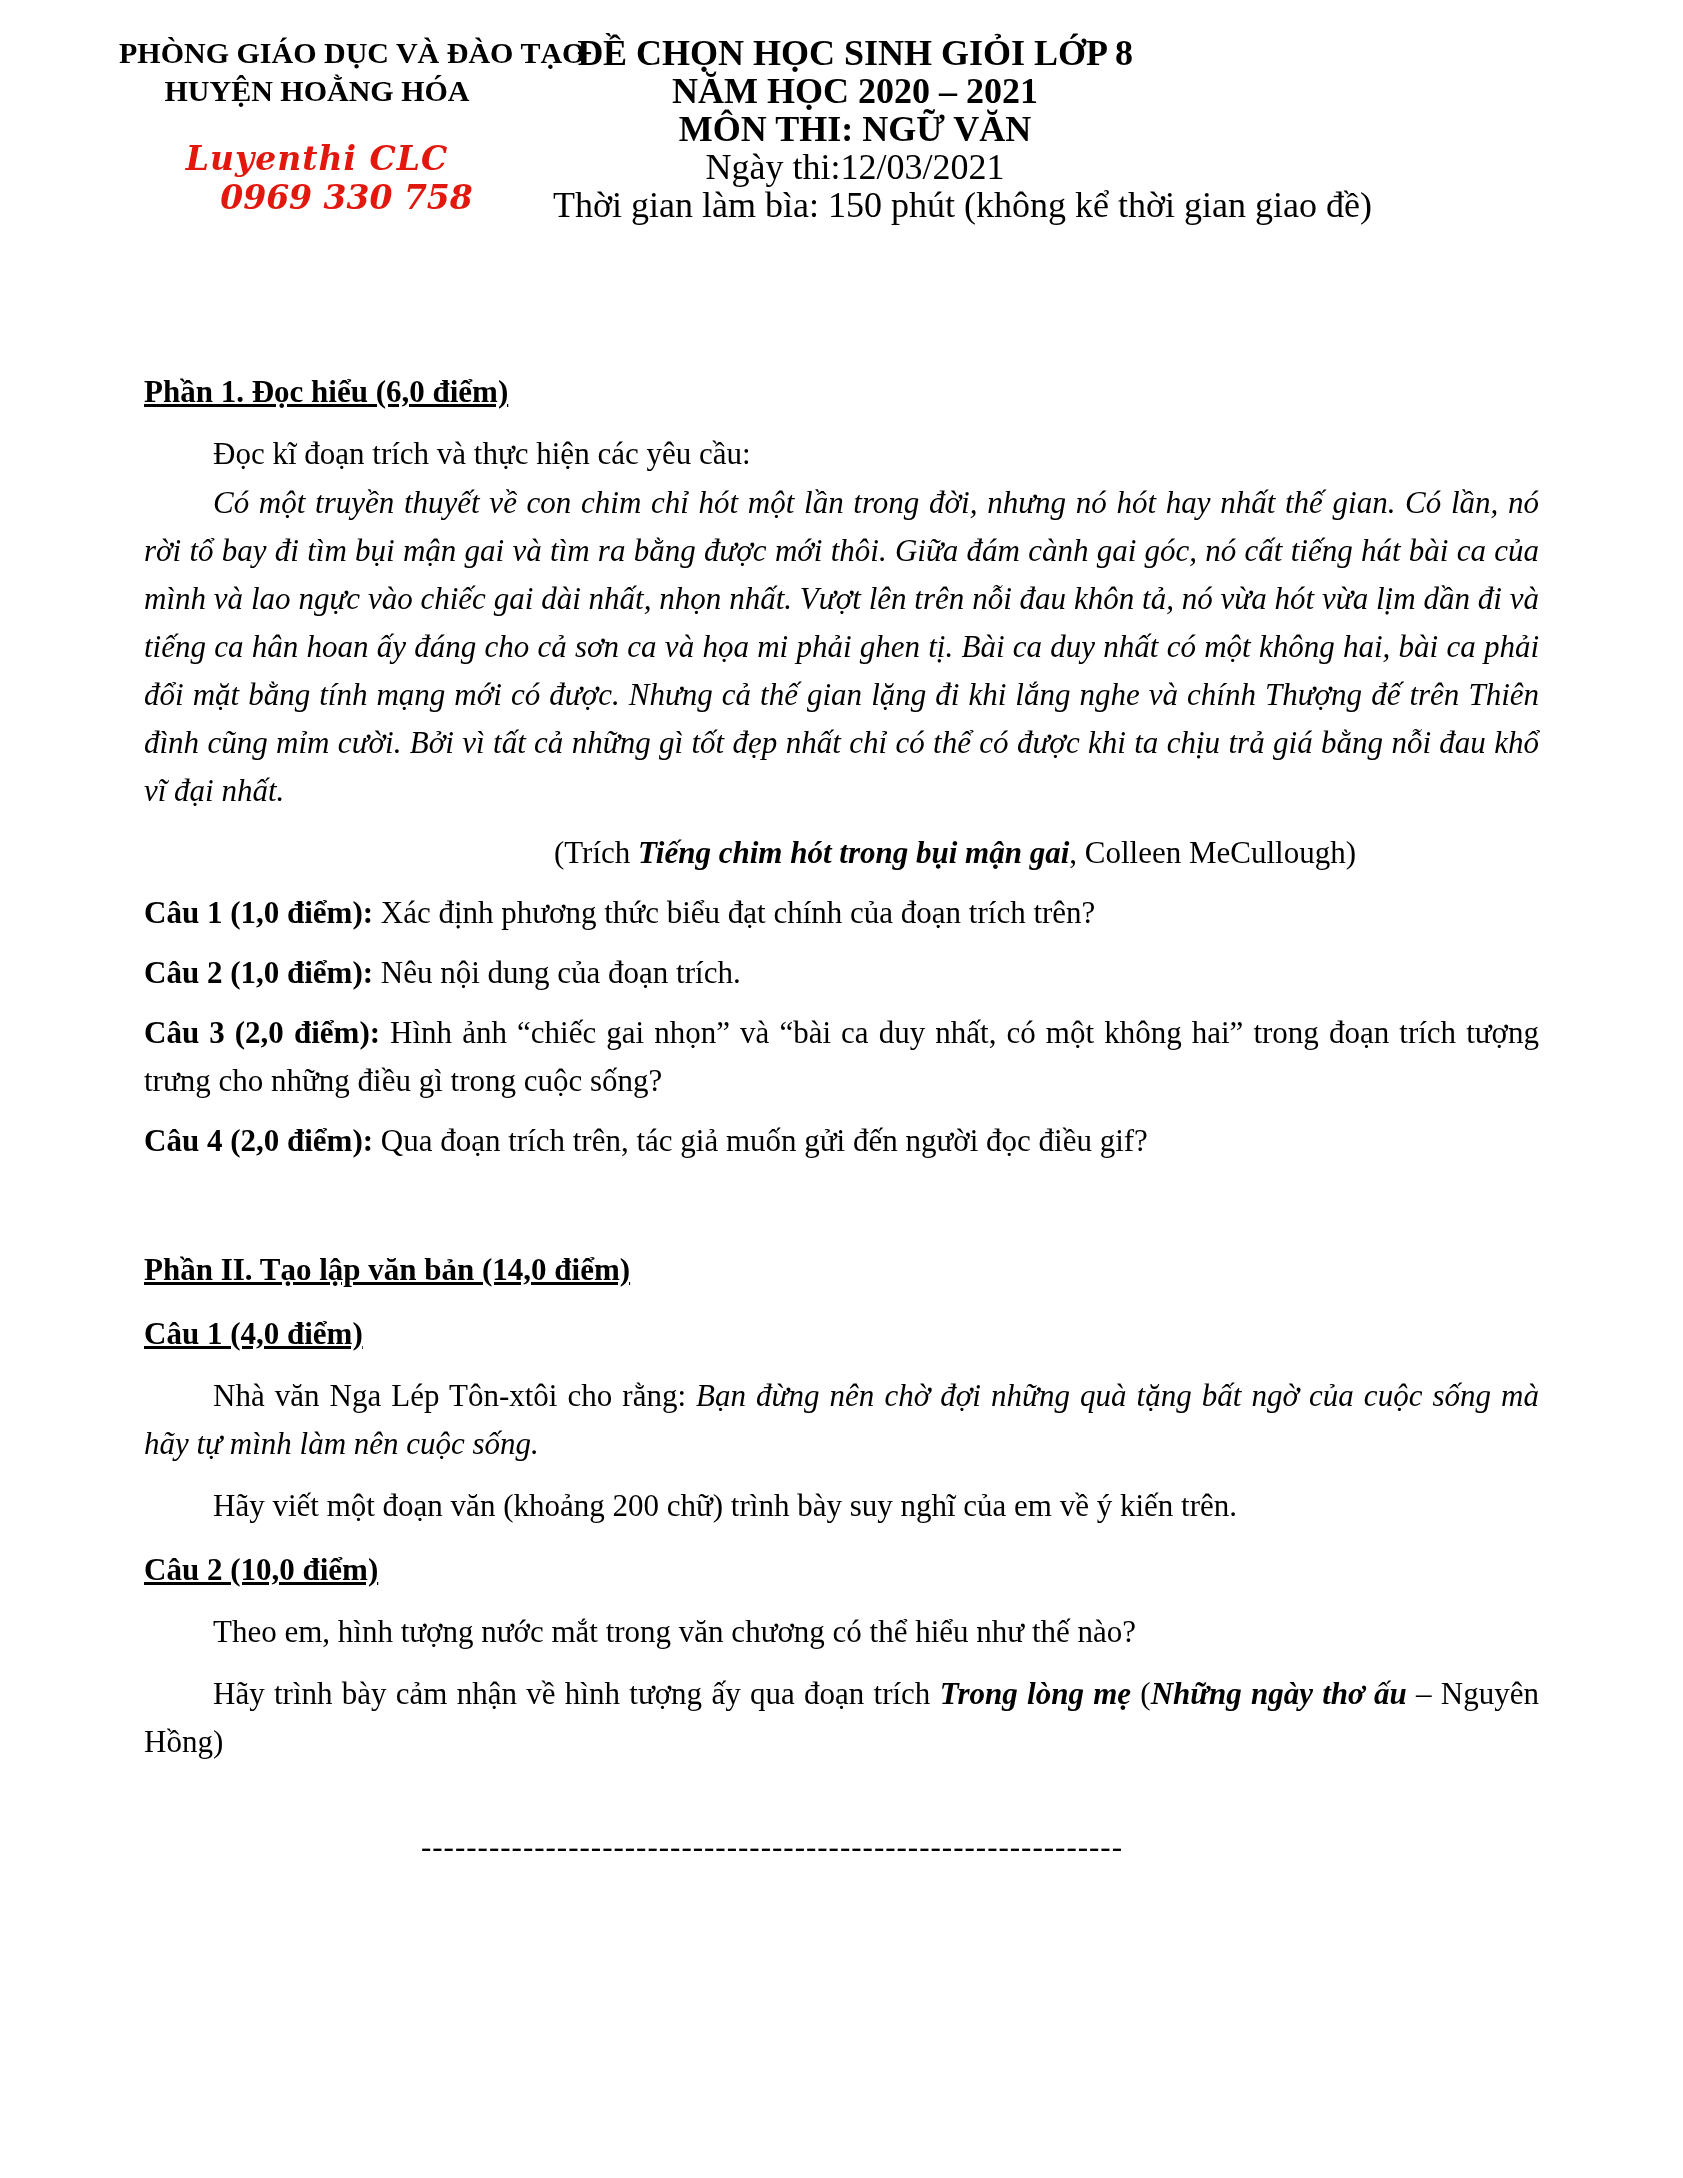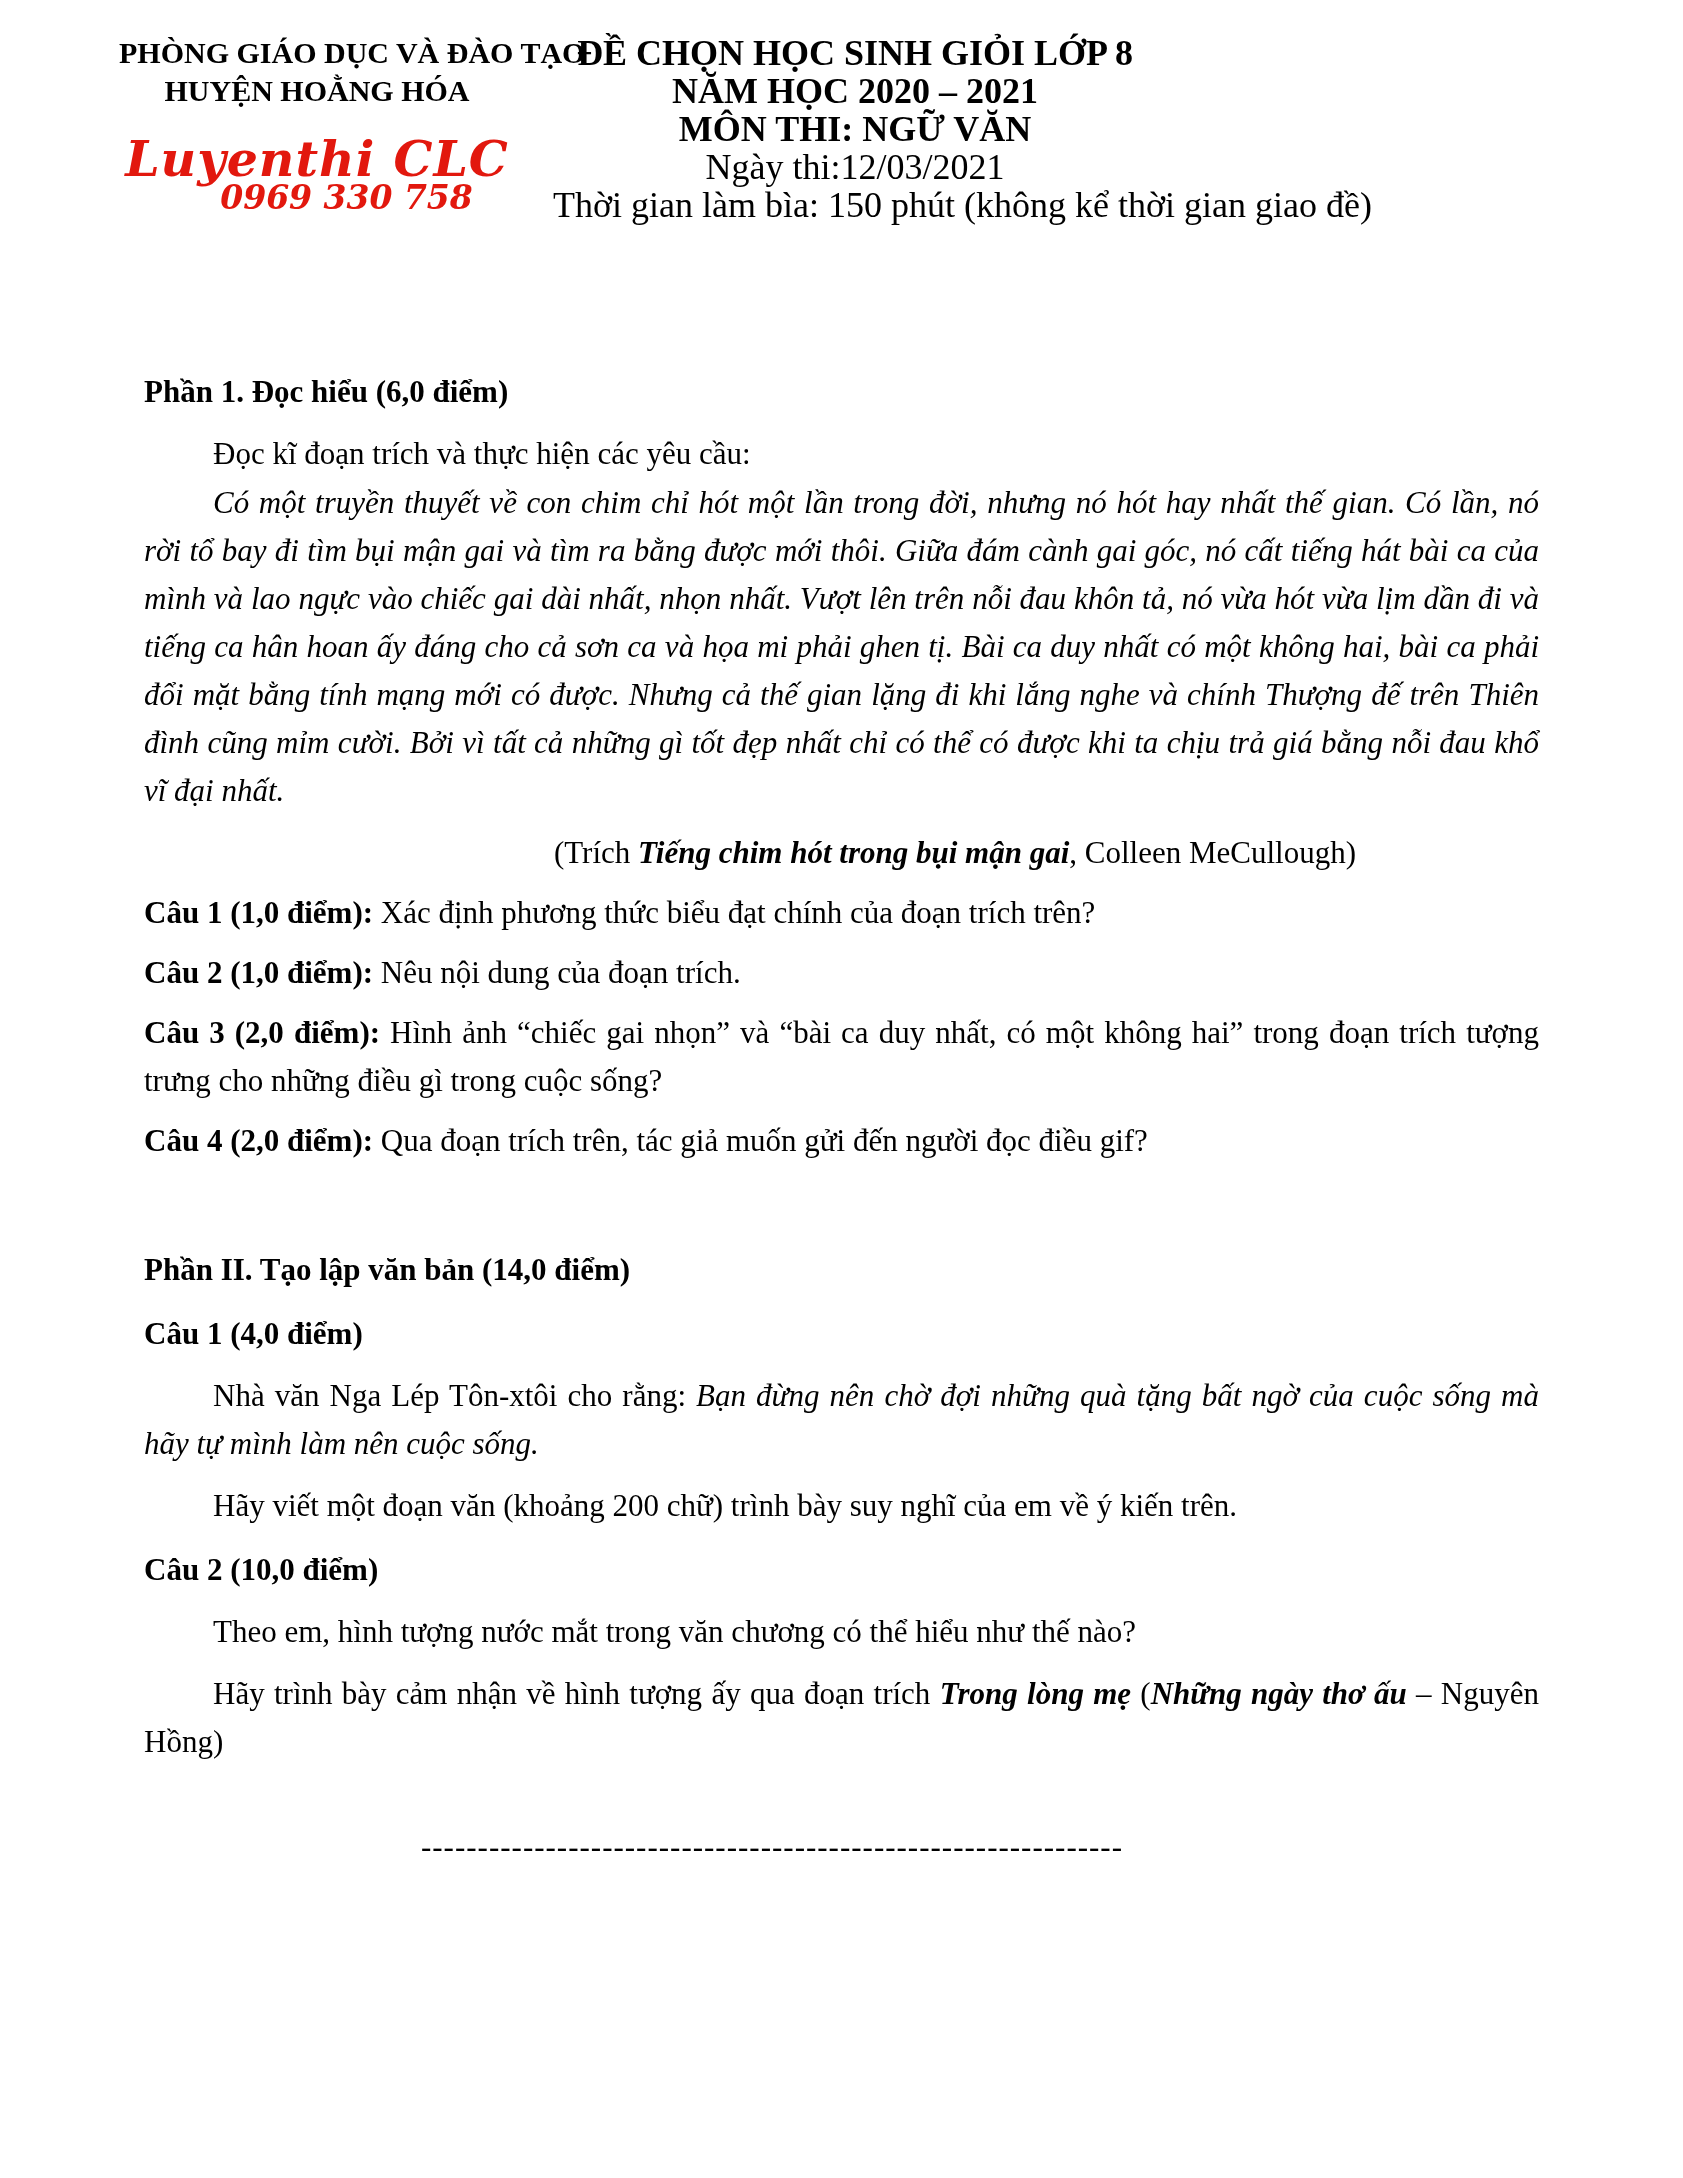--- a/index.html
+++ b/index.html
@@ -13,37 +13,37 @@
     overflow:hidden;
   }
   
   .header { display:flex; padding-top:34px; }
   .header-left { width:396px; margin-left:119px; text-align:center; }
   .header-left .hl-line { font-size:30px; font-weight:bold; line-height:38px; white-space:nowrap; }
   .logo { margin-top:26px; }
   .logo-name {
     font-family:"DejaVu Serif", serif;
     font-style:italic; font-weight:bold;
-    font-size:49px; line-height:46px;
+    font-size:33px; line-height:46px;
     letter-spacing:1px;
     white-space:nowrap;
   }
   .logo-phone {
     font-family:"DejaVu Serif", serif;
     font-style:italic; font-weight:bold;
     font-size:33px; line-height:32px;
     margin-left:59px;
     white-space:nowrap;
   }
   .header-right { width:604px; margin-left:38px; text-align:center; }
   .header-right .hr-line { font-size:36px; line-height:38px; white-space:nowrap; }
   .hr-bold { font-weight:bold; }
   
   .bodytext { padding:0 144px; font-size:31px; }
-  .section-heading { margin:0; font-weight:bold; line-height:48px; }
+  .section-heading { margin:0; font-weight:bold; line-height:48px;text-decoration:underline; }
   .p1-heading { margin-top:144px; }
   .instruction { margin:14px 0 0 0; text-indent:69px; line-height:48px; }
   .passage {
     margin:1px 0 0 0;
     font-style:italic;
     text-align:justify;
     text-indent:69px;
     line-height:48px;
   }
   .attribution { margin:14px 183px 0 0; text-align:right; line-height:48px; }

